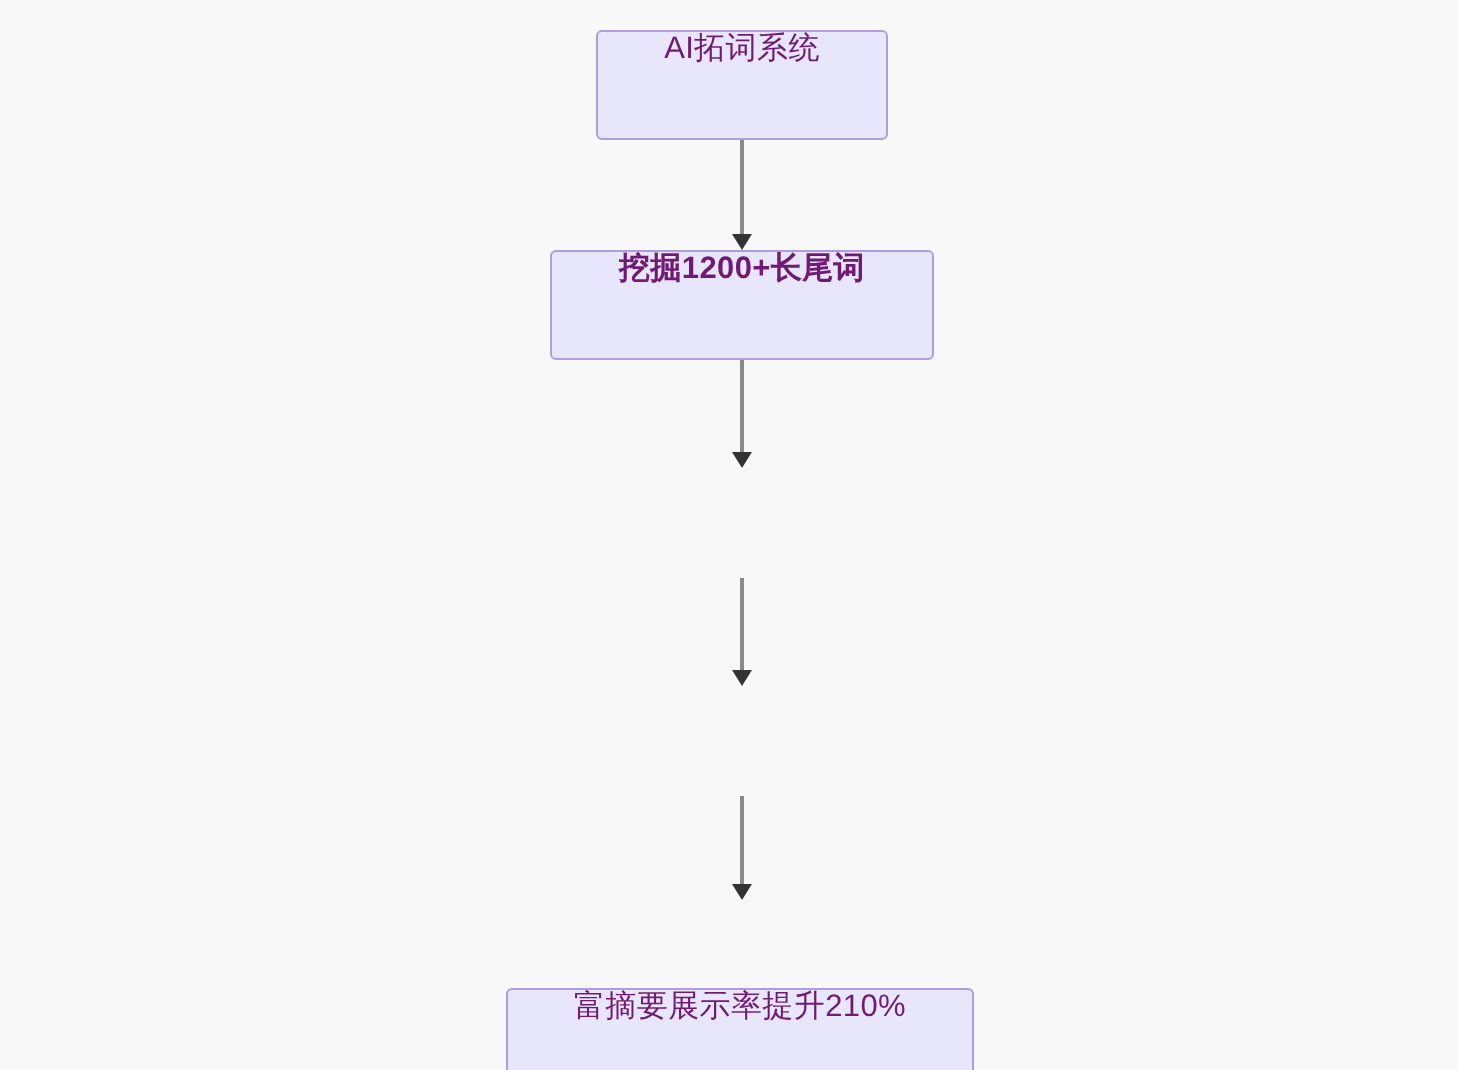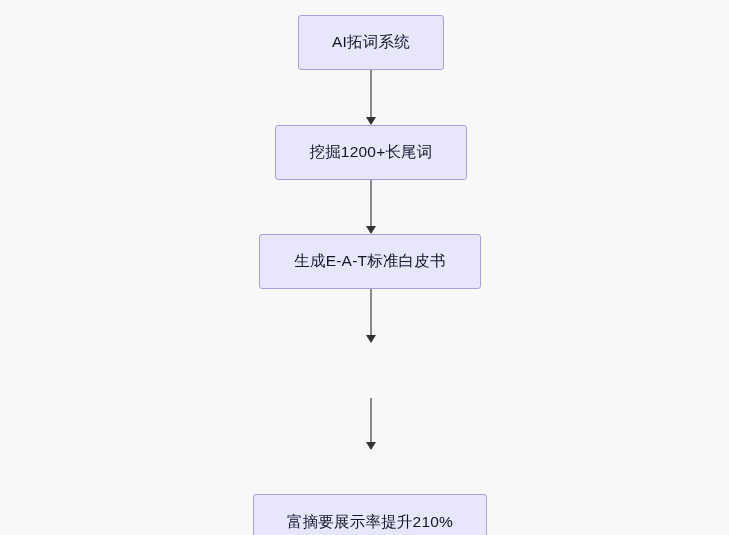--- a/index.html
+++ b/index.html
@@ -19,23 +19,22 @@
     height: 535px;
     background: #f8f8f9;
   }
   .node {
     position: absolute;
     box-sizing: border-box;
     background: #e8e6fb;
     border: 1.6px solid #b09ce0;
     border-radius: 3px;
     display: flex;
-    align-items: center;
     justify-content: center;
-    color: #0f172a;
+    color: #701a75;
     font-size: 15.5px;
     letter-spacing: 0.2px;
     line-height: 1.2;
     white-space: nowrap;
     user-select: none;
   }
   .node-label {
     display: block;
     text-align: center;
   }
@@ -67,32 +66,29 @@
 
   <div class="node" style="left:298px; top:15px; width:146px; height:55px;">
     <span class="node-label">AI拓词系统</span>
   </div>
 
   <div class="edge" style="left:370px; top:70px; width:2px; height:55px;">
     <div class="edge-line" style="height:47px;"></div>
     <div class="edge-head" style="top:47px;"></div>
   </div>
 
-  <div class="node" style="left:275px; top:125px; width:192px; height:55px;">
+  <div class="node" style="left:275px; top:125px; width:192px; height:55px;font-weight:bold;">
     <span class="node-label">挖掘1200+长尾词</span>
   </div>
 
   <div class="edge" style="left:370px; top:180px; width:2px; height:54px;">
     <div class="edge-line" style="height:46px;"></div>
     <div class="edge-head" style="top:46px;"></div>
   </div>
 
-  <div class="node" style="left:259px; top:234px; width:222px; height:55px;">
-    <span class="node-label">生成E-A-T标准白皮书</span>
-  </div>
 
   <div class="edge" style="left:370px; top:289px; width:2px; height:54px;">
     <div class="edge-line" style="height:46px;"></div>
     <div class="edge-head" style="top:46px;"></div>
   </div>
 
 
   <div class="edge" style="left:370px; top:398px; width:2px; height:52px;">
     <div class="edge-line" style="height:44px;"></div>
     <div class="edge-head" style="top:44px;"></div>

